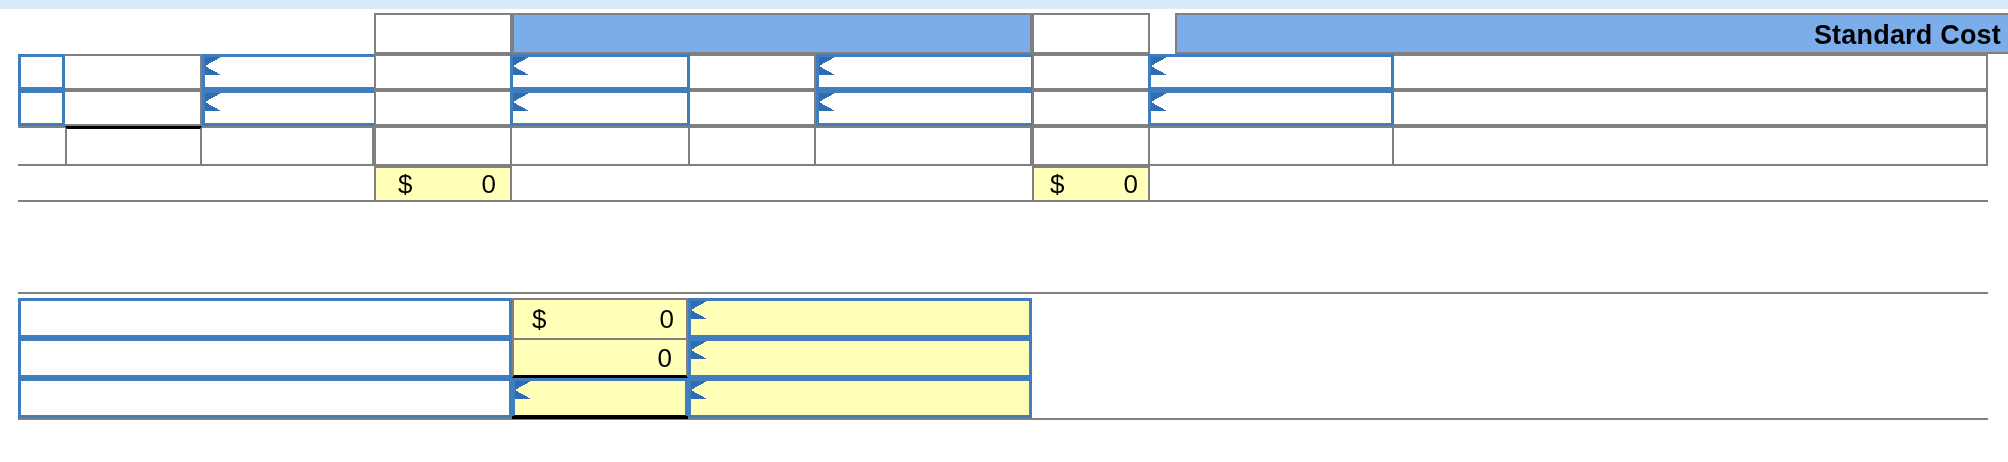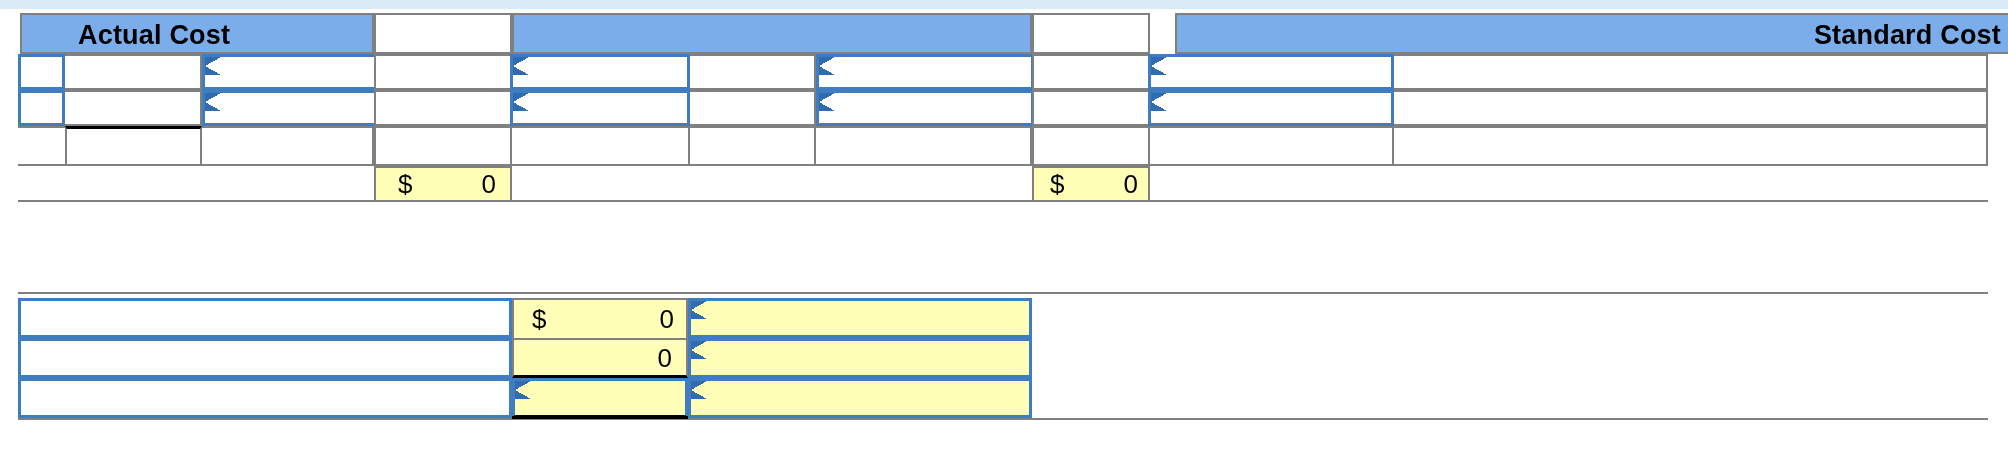--- a/index.html
+++ b/index.html
@@ -90,23 +90,20 @@
   .rule-black{position:absolute;background:#000000;height:3px;}
 </style>
 </head>
 <body>
 
 <div class="sheet">
 
   <div class="top-strip"></div>
   <div class="top-strip-line"></div>
 
-  <div class="cell banner banner-left" style="left:20px;top:13px;width:354px;height:41px;">
-    <span>Actual Cost</span>
-  </div>
 
   <div class="cell g-all" style="left:374px;top:13px;width:138px;height:41px;background:#ffffff;"></div>
 
   <div class="cell banner banner-plain" style="left:512px;top:13px;width:520px;height:41px;">
     <span></span>
   </div>
 
   <div class="cell g-all" style="left:1032px;top:13px;width:118px;height:41px;background:#ffffff;"></div>
 
   <div class="cell banner banner-right" style="left:1175px;top:13px;width:838px;height:41px;">

